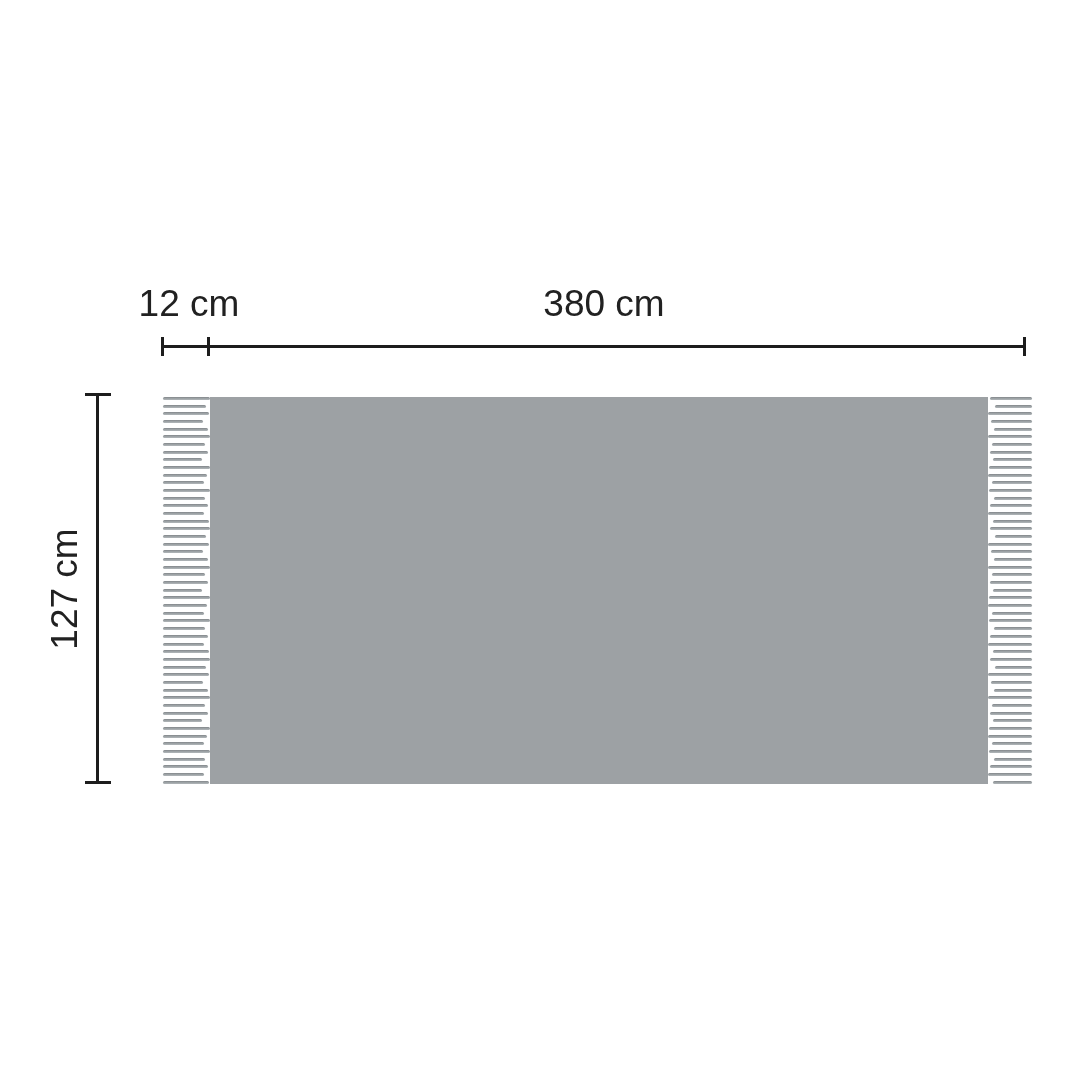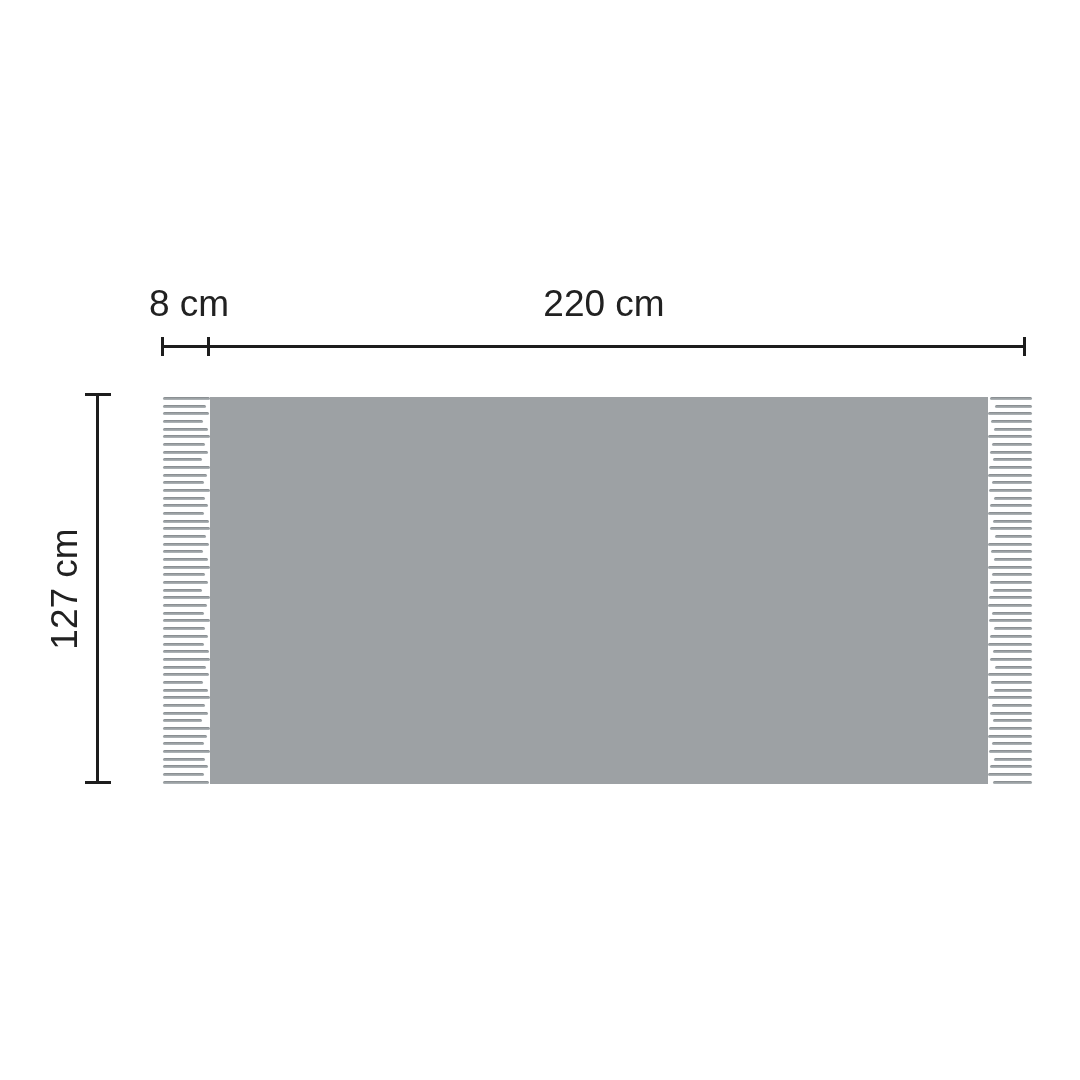--- a/index.html
+++ b/index.html
@@ -108,22 +108,22 @@
       var(--strand-dark, #82868a) 0%,
       var(--strand-mid, #9aa0a3) 45%,
       var(--strand-light, #b2b7ba) 100%);
   }
 </style>
 </head>
 <body>
 
 <div class="canvas">
 
-  <div class="dim-label" id="label-fringe">8 cm</div>
-  <div class="dim-label" id="label-width">220 cm</div>
+  <div class="dim-label" id="label-fringe">12 cm</div>
+  <div class="dim-label" id="label-width">380 cm</div>
   <div class="dim-line-h"></div>
   <div class="tick-v" id="tick-h-1"></div>
   <div class="tick-v" id="tick-h-2"></div>
   <div class="tick-v" id="tick-h-3"></div>
 
   <div class="dim-label" id="label-height">127 cm</div>
   <div class="dim-line-v"></div>
   <div class="tick-h" id="tick-v-top"></div>
   <div class="tick-h" id="tick-v-bottom"></div>
 

